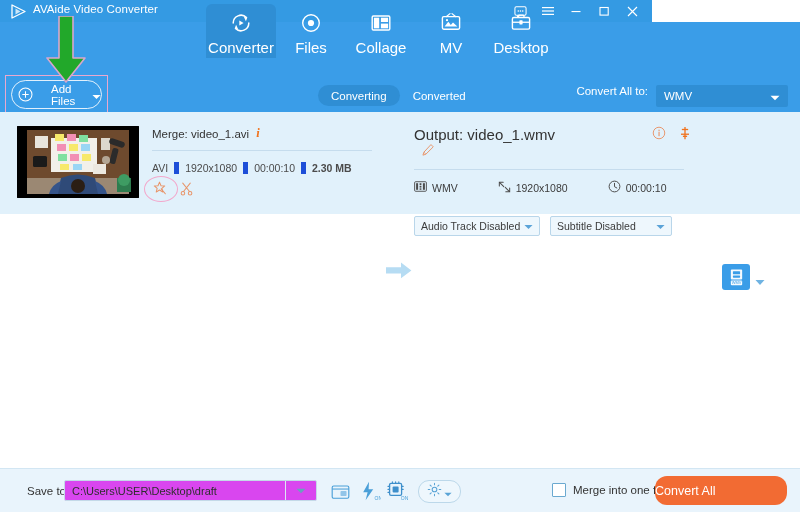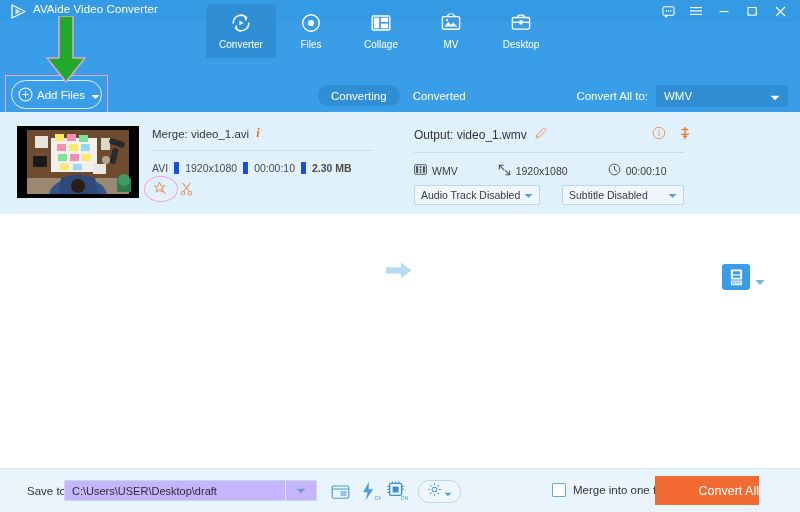--- a/index.html
+++ b/index.html
@@ -6,21 +6,21 @@
   body{
     width:800px;height:512px;overflow:hidden;
     font-family:"Liberation Sans",sans-serif;
     background:#ffffff;
     -webkit-font-smoothing:antialiased;
   }
   #app{position:relative;width:800px;height:512px;}
 
   
   .titlebar{
-    position:absolute;left:0;top:0;width:800px;height:22px;
+    position:absolute;left:0;top:0;width:652px;height:22px;
     background:#349ae3;
   }
   .logo-mark{
     position:absolute;left:10px;top:3px;width:17px;height:17px;
   }
   .app-title{
     position:absolute;left:33px;top:3px;
     font-size:11.5px;color:#ffffff;letter-spacing:.1px;
   }
   .winbtns{position:absolute;right:6px;top:0;height:22px;display:flex;align-items:center;gap:0px;}
@@ -38,53 +38,53 @@
   .tabs{
     position:absolute;left:206px;top:4px;display:flex;
   }
   .tab{
     width:70px;height:54px;border-radius:6px 6px 0 0;
     display:flex;flex-direction:column;align-items:center;justify-content:flex-start;
     padding-top:6px;box-sizing:border-box;cursor:default;
   }
   .tab.active{background:#2f8ed4;}
   .tab .ticon{height:26px;display:flex;align-items:center;justify-content:center;}
-  .tab .tlabel{margin-top:3px;font-size:10px;color:#ffffff;}
+  .tab .tlabel{margin-top:3px;font-size:15px;color:#ffffff;}
   .tab svg{display:block;}
 
   
   .subbar{
     position:absolute;left:0;top:78px;width:800px;height:34px;
     background:#3a9de8;
   }
   .addfiles{
     position:absolute;left:11px;top:80px;width:91px;height:29px;
     border:1px solid rgba(255,255,255,.85);border-radius:15px;
     display:flex;align-items:center;box-sizing:border-box;
     cursor:default;background:transparent;
   }
   .addfiles .plus{margin-left:6px;width:15px;height:15px;}
-  .addfiles .lbl{margin-left:4px;font-size:11.5px;color:#ffffff;}
+  .addfiles .lbl{margin-left:18px;font-size:11.5px;color:#ffffff;}
   .addfiles .caret{margin-left:6px;}
   .addfiles-hl{
     position:absolute;left:5px;top:75px;width:103px;height:38px;
     border:1.6px solid #e9a8cf;box-sizing:border-box;pointer-events:none;
   }
   .green-arrow{position:absolute;left:43px;top:16px;pointer-events:none;}
 
   .segment{
     position:absolute;left:318px;top:85px;display:flex;align-items:center;gap:0px;
   }
   .seg{
     height:21px;padding:0 13px;border-radius:11px;
     display:flex;align-items:center;font-size:11.5px;color:#ffffff;cursor:default;
   }
   .seg.active{background:#2f8ed4;}
   .convertall{
-    position:absolute;right:12px;top:85px;display:flex;align-items:center;
+    position:absolute;right:12px;top:85px;display:flex;align-items:flex-start;
   }
   .convertall .calbl{font-size:11.5px;color:#ffffff;margin-right:8px;}
   .fmtbox{
     width:132px;height:22px;background:#2f8ed4;border-radius:2px;
     display:flex;align-items:center;justify-content:space-between;
     padding:0 8px;box-sizing:border-box;cursor:default;
   }
   .fmtbox .fv{font-size:11.5px;color:#ffffff;}
 
   
@@ -108,29 +108,29 @@
   .meta span:last-child{border-right:none;font-weight:bold;}
   .srcicons{margin-top:7px;display:flex;align-items:center;gap:12px;position:relative;}
   .wand-hl{
     position:absolute;left:-8px;top:-5px;width:32px;height:24px;
     border:1.5px solid #f3a7cb;border-radius:50%;pointer-events:none;
   }
 
   .arrowmid{position:absolute;left:386px;top:150px;}
 
   .outpane{position:absolute;left:414px;top:14px;width:270px;height:74px;}
-  .outline{display:flex;align-items:center;font-size:12px;color:#333;}
+  .outline{display:flex;font-size:15px;color:#333;flex-direction:column;}
   .outline .pen{margin-left:7px;}
   .outicons{position:absolute;right:-8px;top:0px;display:flex;align-items:center;gap:12px;}
   .hr2{margin-top:9px;width:270px;height:1px;background:#c5dced;}
   .outspecs{margin-top:10px;display:flex;align-items:center;font-size:10.5px;color:#3c3c3c;}
   .outspecs .grp{display:flex;align-items:center;gap:5px;}
   .outspecs .g2{margin-left:40px;}
   .outspecs .g3{margin-left:40px;}
-  .outselects{margin-top:7px;display:flex;gap:10px;justify-content:space-between;}
+  .outselects{margin-top:21px;display:flex;gap:10px;}
   .selbox{
     height:20px;background:#eef7fd;border:1px solid #b9d6ea;border-radius:2px;
     display:flex;align-items:center;justify-content:space-between;
     padding:0 6px;box-sizing:border-box;font-size:10.5px;color:#3b3b3b;cursor:default;
   }
   .selbox.audio{width:126px;}
   .selbox.sub{width:122px;}
 
   .convbtn{
     position:absolute;left:722px;top:152px;width:28px;height:26px;
@@ -139,43 +139,43 @@
   .convcaret{position:absolute;left:755px;top:160px;cursor:default;}
 
   
   .bottom{
     position:absolute;left:0;top:468px;width:800px;height:44px;
     background:#e9f4fc;border-top:1px solid #d2e6f3;
   }
   .saveto{position:absolute;left:27px;top:16px;font-size:11.5px;color:#333;}
   .pathbox{
     position:absolute;left:64px;top:11px;width:253px;height:21px;
-    background:#c4b5fd;border:1px solid #c4d9e8;border-radius:2px;
+    background:#d946ef;border:1px solid #c4d9e8;border-radius:2px;
     display:flex;align-items:center;box-sizing:border-box;cursor:default;
   }
   .pathbox .pv{margin-left:7px;font-size:11px;color:#2e2e2e;flex:1;}
   .pathbox .pcaret{width:30px;display:flex;align-items:center;justify-content:center;border-left:1px solid #dce9f3;height:100%;}
   .bicon{
     position:absolute;top:11px;width:23px;height:22px;
     display:flex;align-items:center;justify-content:center;cursor:default;
   }
   .gearbtn{
     position:absolute;left:418px;top:11px;width:41px;height:21px;
     border:1px solid #bcd8ea;border-radius:11px;
     display:flex;align-items:center;justify-content:center;gap:2px;cursor:default;background:#eef7fd;
   }
   .mergebox{
     position:absolute;left:552px;top:14px;display:flex;align-items:center;cursor:default;
   }
   .cbx{width:12px;height:12px;border:1px solid #6aa9d0;background:#fff;border-radius:1px;}
   .mergelbl{margin-left:7px;font-size:11.5px;color:#333;}
   .convertall-btn{
-    position:absolute;left:655px;top:476px;width:104px;height:29px;
-    background:#f26b33;border-radius:0;
-    display:flex;align-items:center;justify-content:flex-end;cursor:default;
+    position:absolute;left:655px;top:476px;width:132px;height:29px;
+    background:#f26b33;border-radius:12px;
+    display:flex;align-items:center;justify-content:flex-start;cursor:default;
   }
   .convertall-btn span{font-size:12.5px;color:#ffffff;}
 </style>
 </head>
 <body>
 
 <div id="app">
 
   <div class="titlebar">
     <div class="logo-mark">

